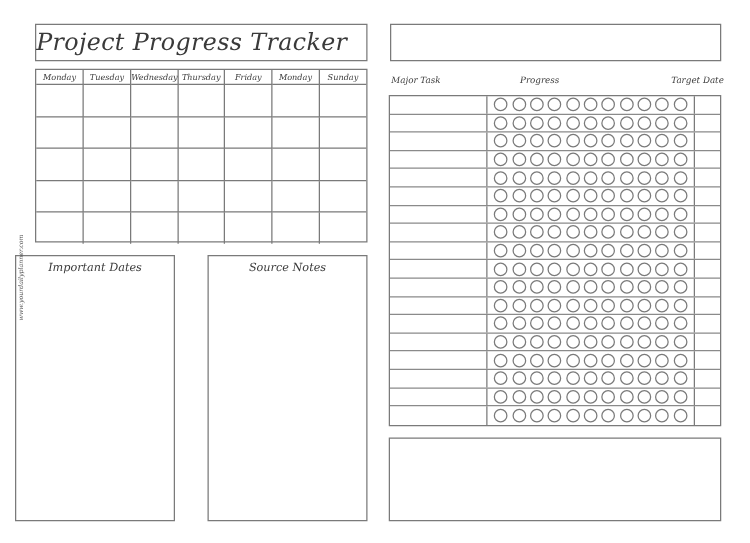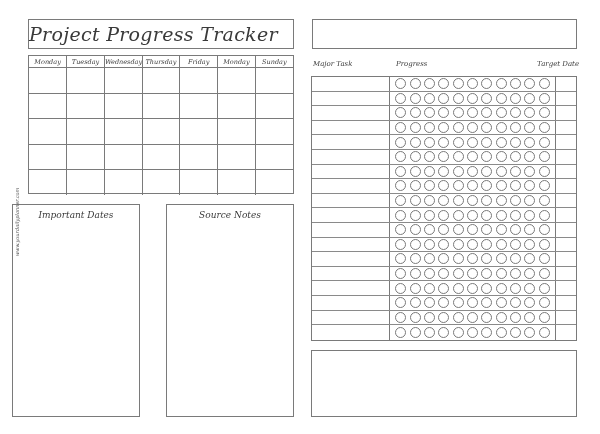--- a/index.html
+++ b/index.html
@@ -24,21 +24,21 @@
   .notes-box .hdr { text-align: center; font-size: 9px; margin-top: 5px; }
   #important-dates { left: 12px; }
   #source-notes { left: 166px; }
   #watermark {
     position: absolute; left: 17px; top: 222px; transform: translate(-50%, -50%) rotate(-90deg);
     font-size: 5px; color: #555; white-space: nowrap; font-style: italic;
   }
   #top-right-box { left: 312px; top: 19px; width: 265px; height: 30px; }
   .col-hdr { position: absolute; top: 60px; font-size: 7px; }
   #hdr-task { left: 313px; }
-  #hdr-progress { left: 396px; }
+  #hdr-progress { left: 416px; }
   #hdr-target { left: 537px; }
   #task-table { position: absolute; left: 311px; top: 76px; width: 266px; border: 1px solid #7a7a7a; box-sizing: border-box; }
   .trow { display: flex; height: 14.6px; border-bottom: 1px solid #8a8a8a; box-sizing: border-box; }
   .trow:last-child { border-bottom: none; }
   .c-task { width: 77px; border-right: 1px solid #7a7a7a; }
   .c-prog { width: 166px; border-right: 1px solid #7a7a7a; display: flex; align-items: center; justify-content: space-evenly; padding: 0 2px; box-sizing: border-box; }
   .c-target { flex: 1; }
   .dot { width: 11px; height: 11px; border: 1px solid #7a7a7a; border-radius: 50%; box-sizing: border-box; }
   #bottom-right-box { left: 311px; top: 350px; width: 266px; height: 67px; }
 </style>

